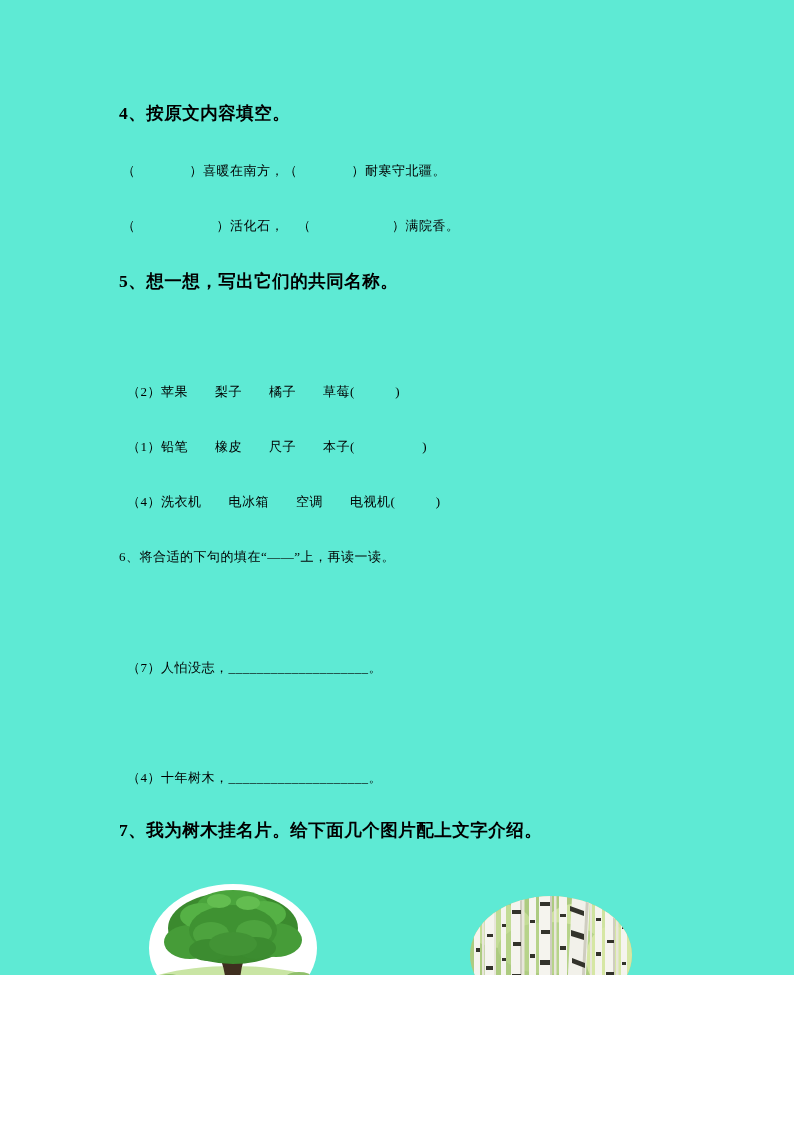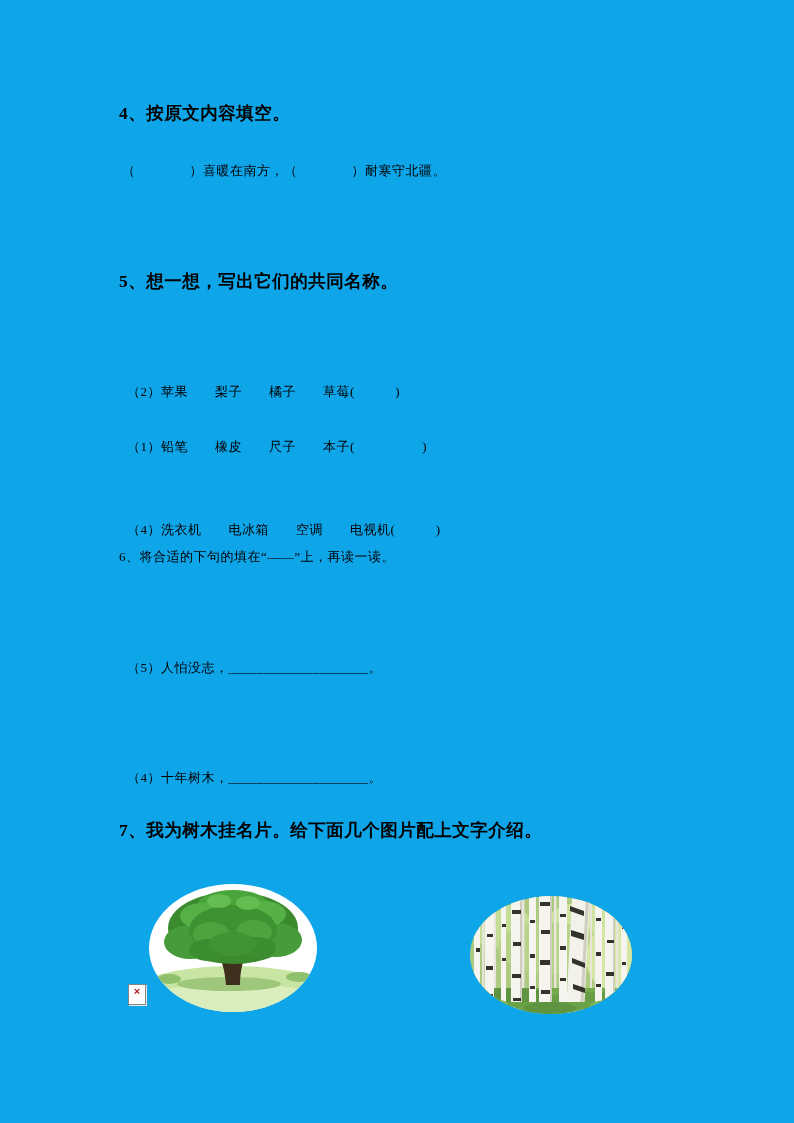--- a/index.html
+++ b/index.html
@@ -1,19 +1,19 @@
 <!DOCTYPE html>
 <html><head>
 <meta charset="utf-8">
 <style>
   html,body{margin:0;padding:0;background:#ffffff;}
   .page{
     position:relative;
-    width:794px;height:1123px;
-    background:#0ea5e9;
+    width:794px;height:975px;
+    background:#5eead4;
     overflow:hidden;
     font-family:"Liberation Serif","DejaVu Serif",serif;
     color:#000000;
   }
   .line{
     position:absolute;
     font-size:13px;
     line-height:20px;
     white-space:nowrap;
     letter-spacing:0.5px;
@@ -46,28 +46,29 @@
     color:#b51f1f;
   }
 </style>
 </head>
 <body>
 
 <div class="page">
 
   <div class="line title" style="left:119px;top:103px">4、按原文内容填空。</div>
   <div class="line" style="left:122px;top:161px">（　　　　）喜暖在南方，（　　　　）耐寒守北疆。</div>
+  <div class="line" style="left:122px;top:216px">（　　　　　　）活化石，　（　　　　　　）满院香。</div>
 
   <div class="line title" style="left:119px;top:271px">5、想一想，写出它们的共同名称。</div>
   <div class="line" style="left:127px;top:382px">（2）苹果　　梨子　　橘子　　草莓(　　　)</div>
   <div class="line" style="left:127px;top:437px">（1）铅笔　　橡皮　　尺子　　本子(　　　　　)</div>
-  <div class="line" style="left:127px;top:520px">（4）洗衣机　　电冰箱　　空调　　电视机(　　　)</div>
+  <div class="line" style="left:127px;top:492px">（4）洗衣机　　电冰箱　　空调　　电视机(　　　)</div>
 
   <div class="line" style="left:119px;top:547px">6、将合适的下句的填在“——”上，再读一读。</div>
-  <div class="line" style="left:127px;top:658px">（5）人怕没志，____________________。</div>
+  <div class="line" style="left:127px;top:658px">（7）人怕没志，____________________。</div>
   <div class="line" style="left:127px;top:768px">（4）十年树木，____________________。</div>
 
   <div class="line title" style="left:119px;top:820px">7、我为树木挂名片。给下面几个图片配上文字介绍。</div>
 
   <div class="photo" style="left:149px;top:884px;width:168px;height:128px">
     <svg width="168" height="128" viewBox="0 0 168 128" xmlns="http://www.w3.org/2000/svg">
       <rect width="168" height="128" fill="#ffffff"></rect>
 
       <ellipse cx="84" cy="110" rx="102" ry="28" fill="#c9e5a4"></ellipse>
       <ellipse cx="84" cy="120" rx="102" ry="20" fill="#d9eebc"></ellipse>

